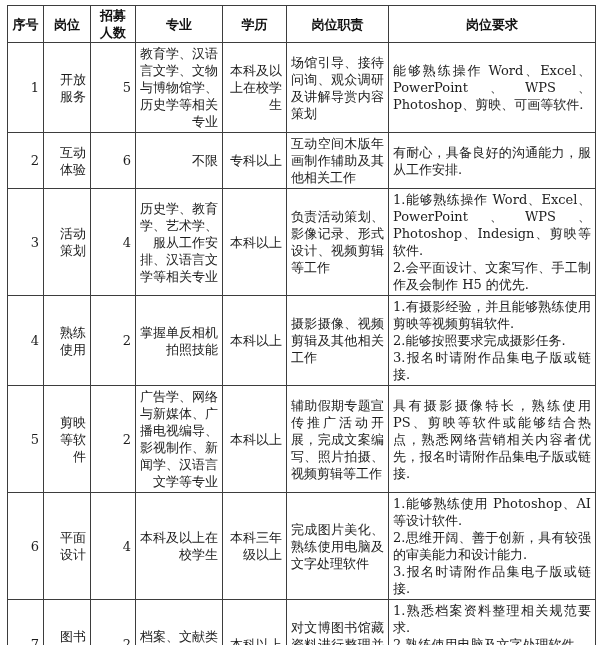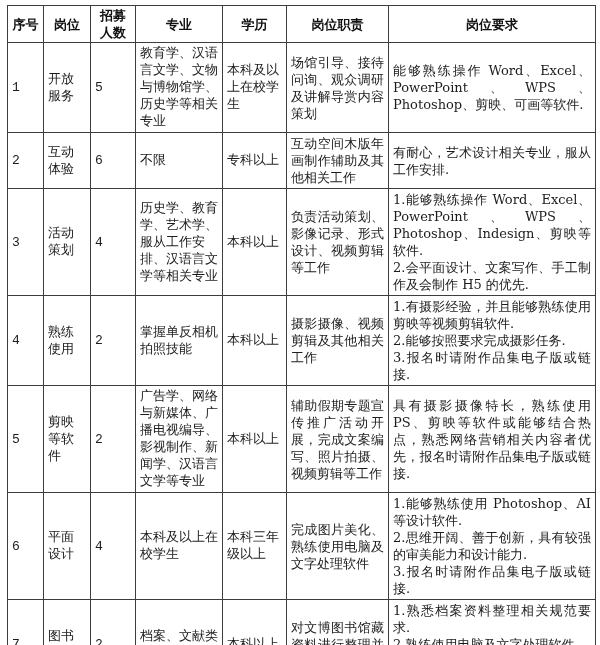--- a/index.html
+++ b/index.html
@@ -29,21 +29,21 @@
     overflow: hidden;
     box-sizing: border-box;
   }
   table.recruit th {
     font-weight: bold;
     color: #111;
     text-align: center;
     white-space: pre-line;
     padding: 1px 2px;
   }
-  td.c-center { text-align: left; font-family: Liberation Mono, monospace; }
+  td.c-center { text-align: right; }
   td.c-just   { text-align: justify; }
   td.pre      { white-space: pre-line; }
   thead tr { height: 30px; }
   tbody tr:nth-child(1) { height: 84px; }
   tbody tr:nth-child(2) { height: 54px; }
   tbody tr:nth-child(3) { height: 87px; }
   tbody tr:nth-child(4) { height: 62px; }
   tbody tr:nth-child(5) { height: 104px; }
   tbody tr:nth-child(6) { height: 76px; }
   tbody tr:nth-child(7) { height: 65px; }
@@ -85,21 +85,21 @@
     <td class="c-just pre">能够熟练操作 Word、Excel、PowerPoint、WPS、Photoshop、剪映、可画等软件.</td>
   </tr>
 
   <tr>
     <td class="c-center">2</td>
     <td class="c-center">互动体验</td>
     <td class="c-center">6</td>
     <td class="c-center">不限</td>
     <td class="c-center">专科以上</td>
     <td class="c-just pre">互动空间木版年画制作辅助及其他相关工作</td>
-    <td class="c-just pre">有耐心，艺术设计相关专业，服从工作安排.</td>
+    <td class="c-just pre">有耐心，具备良好的沟通能力，服从工作安排.</td>
   </tr>
 
   <tr>
     <td class="c-center">3</td>
     <td class="c-center">活动策划</td>
     <td class="c-center">4</td>
     <td class="c-center">历史学、教育学、艺术学、服从工作安排、汉语言文学等相关专业</td>
     <td class="c-center">本科以上</td>
     <td class="c-just pre">负责活动策划、影像记录、形式设计、视频剪辑等工作</td>
     <td class="c-just pre">1.能够熟练操作 Word、Excel、PowerPoint、WPS、Photoshop、Indesign、剪映等软件.

